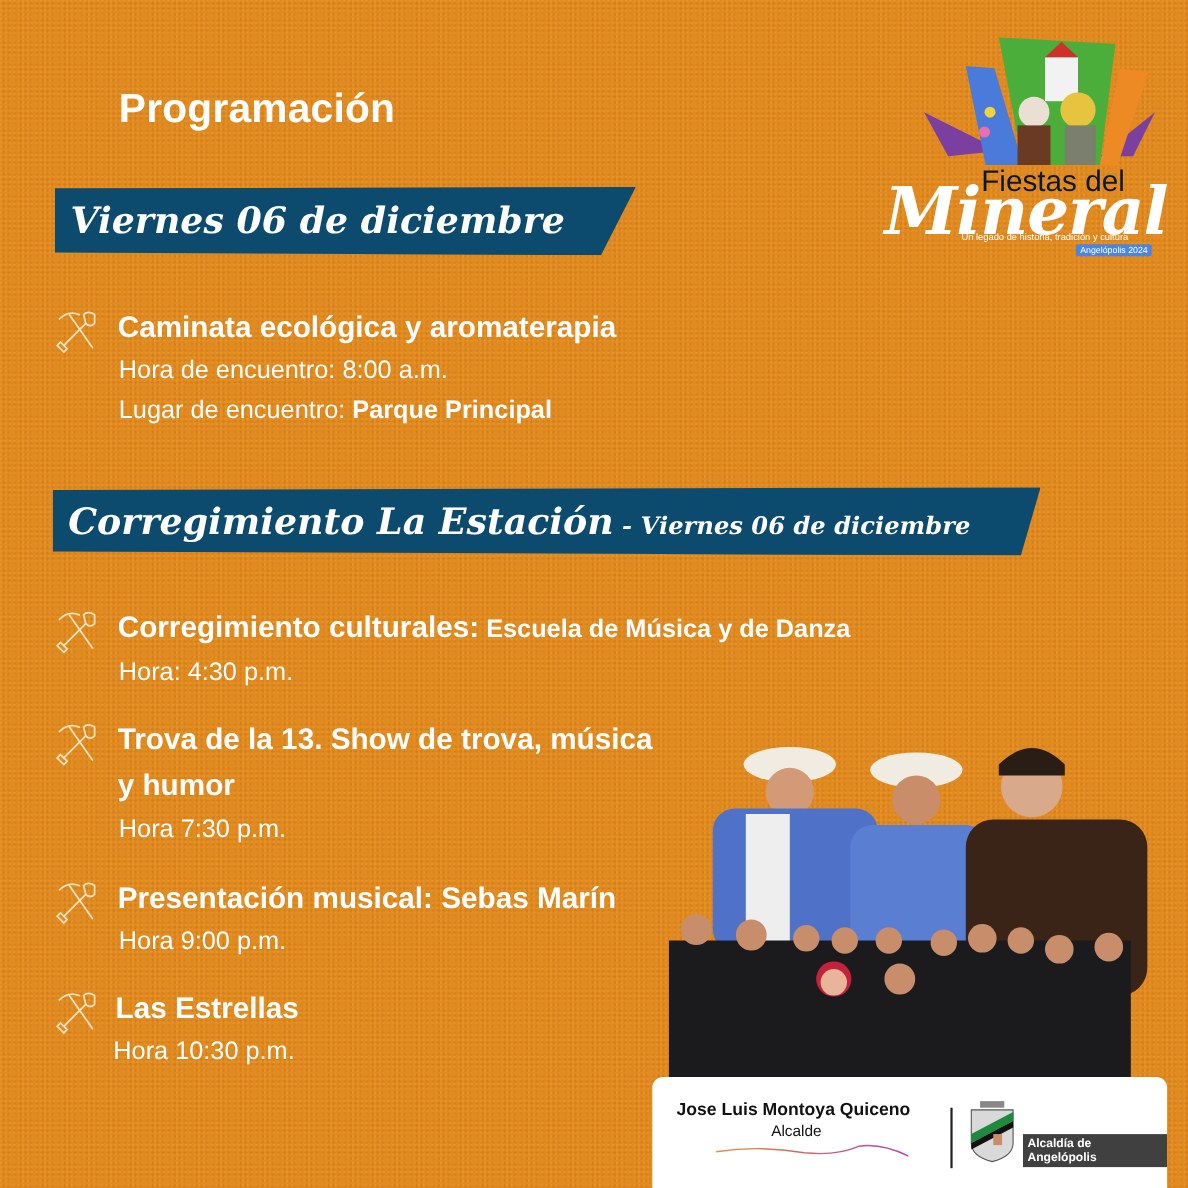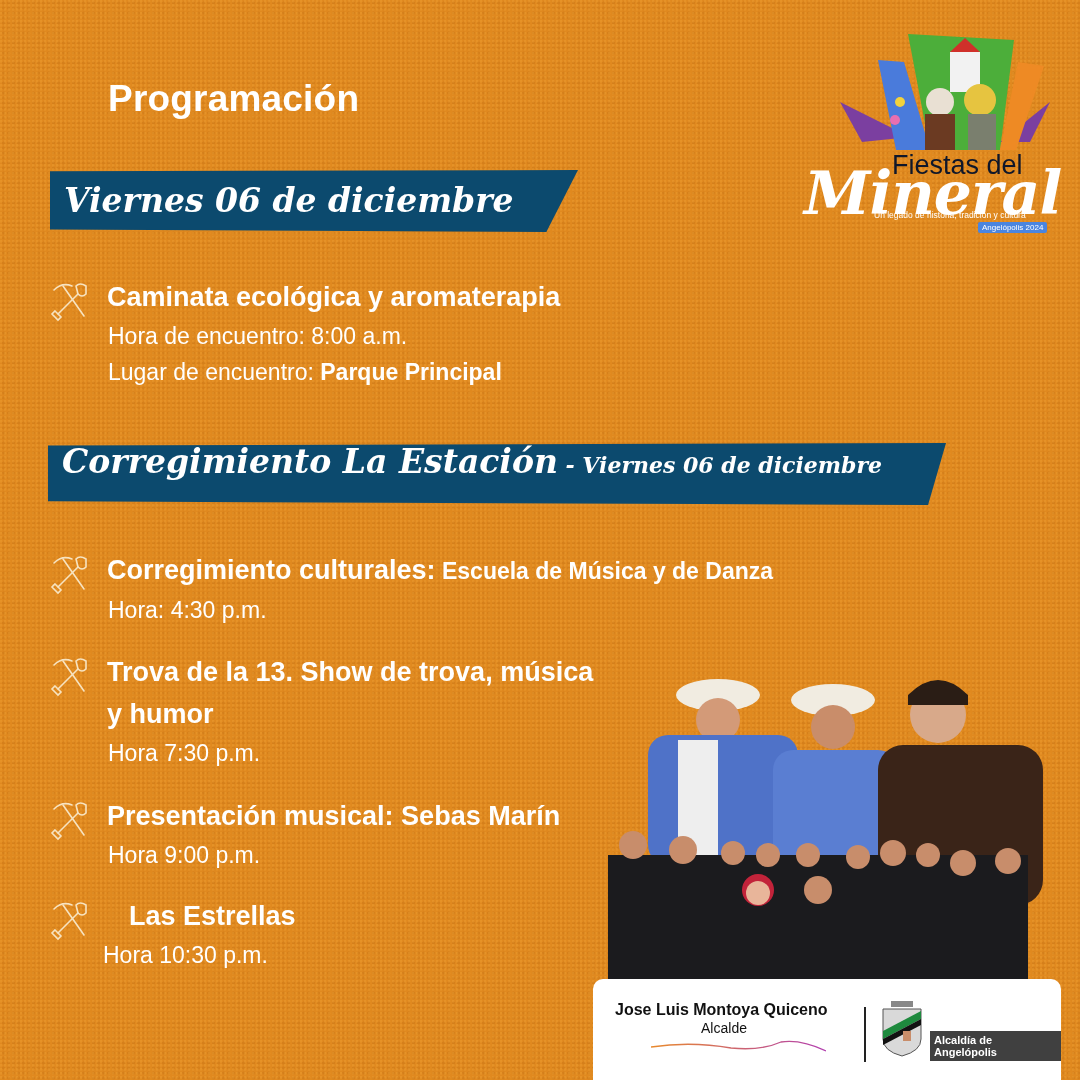--- a/index.html
+++ b/index.html
@@ -24,21 +24,21 @@
     color: #fff; white-space: nowrap;
   }
   .banner1 {
     left: 50px; top: 170px; width: 528px; height: 62px;
     clip-path: polygon(0 2%, 100% 0, 94% 100%, 0 96%);
     font-size: 33px; line-height: 62px; padding-left: 14px; box-sizing: border-box;
   }
   .banner2 {
     left: 48px; top: 443px; width: 898px; height: 62px;
     clip-path: polygon(0 4%, 100% 0, 98% 100%, 0 94%);
-    font-size: 33px; line-height: 37px; padding-left: 14px; box-sizing: border-box;
+    font-size: 33px; line-height: 62px; padding-left: 14px; box-sizing: border-box;
   }
   .banner2 .sub { font-size: 22px; }
   .event { position: absolute; left: 50px; }
   .event .icon { position: absolute; left: 0; top: 4px; width: 42px; height: 42px; }
   .event .name { margin-left: 57px; font-size: 27px; font-weight: bold; line-height: 42px; }
   .event .name .light { font-size: 23px; }
   .event .detail { margin-left: 58px; font-size: 23px; line-height: 36px; }
   .event .detail b { font-weight: bold; }
   .logo {
     position: absolute; left: 800px; top: 22px; width: 260px; height: 220px;
@@ -178,21 +178,21 @@
 <div class="event" style="top:895px;">
   <svg class="icon" viewBox="0 0 42 42">
     <g fill="none" stroke="#F7E3C0" stroke-width="1.6" stroke-linecap="round">
       <path d="M4 10 Q12 2 22 6"></path>
         <line x1="13" y1="6" x2="34" y2="36"></line>
       <line x1="28" y1="14" x2="8" y2="34"></line>
       <path d="M26 6 Q30 2 36 6 L36 14 Q32 18 28 14 Z"></path>
       <path d="M5 31 L11 37 L8 40 L2 34 Z"></path>
     </g>
   </svg>
-  <div class="name" style="margin-left:79px">Las Estrellas</div>
+  <div class="name" style="margin-left:55px">Las Estrellas</div>
   <div class="detail" style="margin-left:53px">Hora 10:30 p.m.</div>
 </div>
 
 <svg class="photo" viewBox="0 0 438 315">
 
   <ellipse cx="110" cy="30" rx="42" ry="16" fill="#f1ece1"></ellipse>
   <circle cx="110" cy="55" r="22" fill="#d39a78"></circle>
   <rect x="40" y="70" width="150" height="130" rx="20" fill="#4F72C8"></rect>
   <rect x="70" y="75" width="40" height="120" fill="#eeeeee"></rect>
   <ellipse cx="225" cy="35" rx="42" ry="16" fill="#f1ece1"></ellipse>

